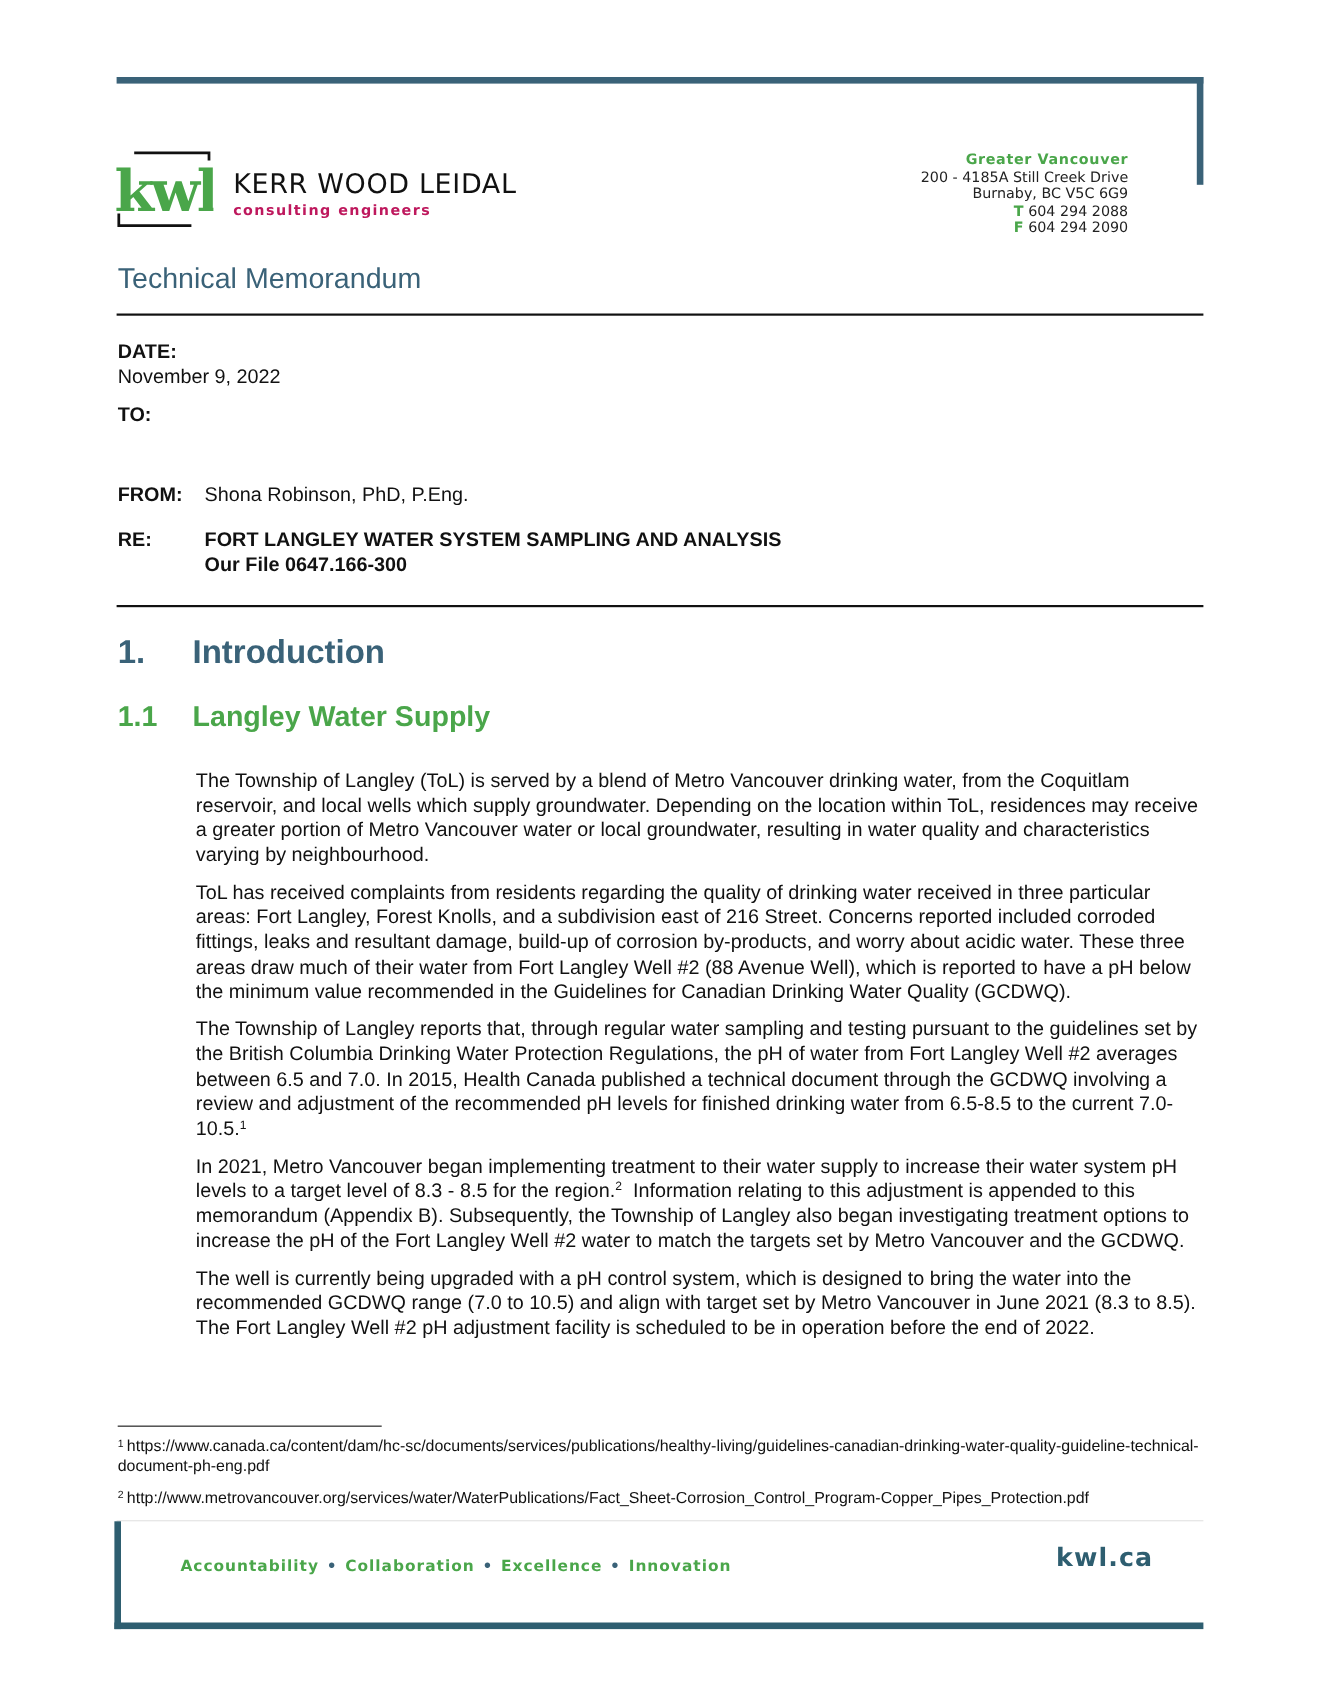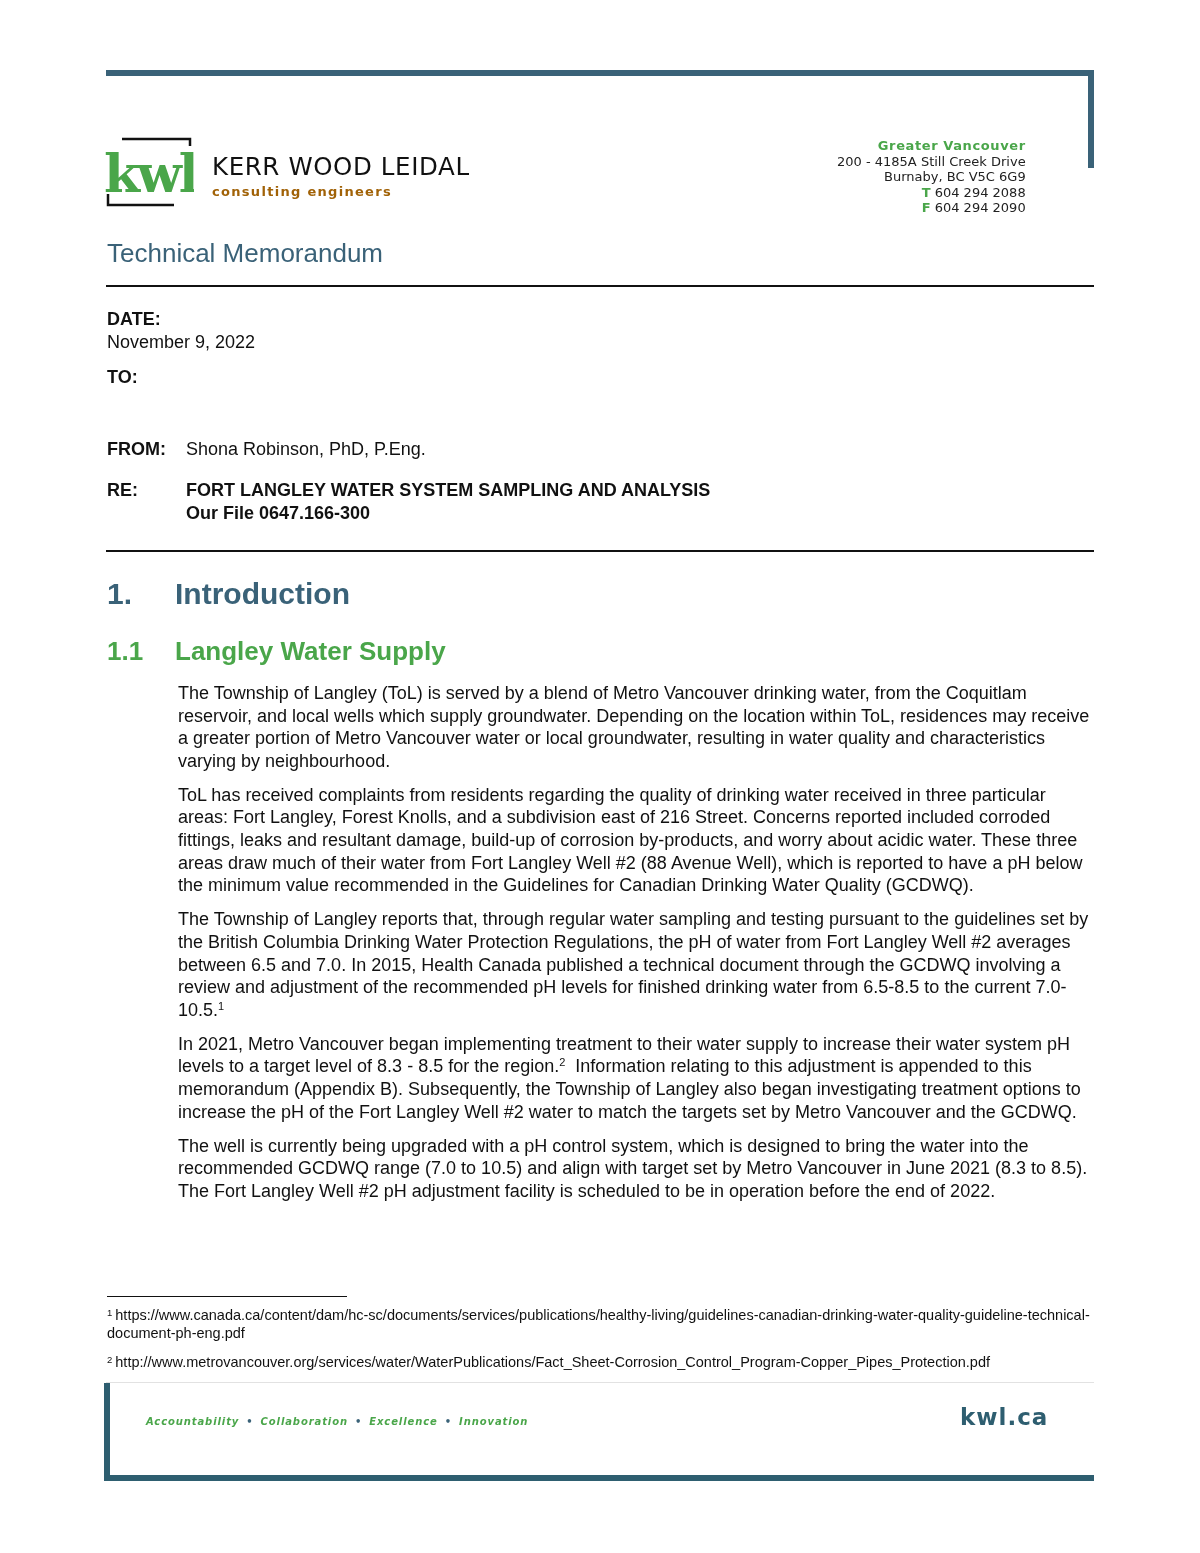--- a/index.html
+++ b/index.html
@@ -4,52 +4,52 @@
   <style>
     * { margin: 0; padding: 0; box-sizing: border-box; }
     html, body { width: 1200px; height: 1553px; background: #ffffff; }
     body { position: relative; font-family: "Liberation Sans", sans-serif; color: #111; overflow: hidden; }
 
     .frame-top { position: absolute; left: 106px; top: 70px; width: 988px; height: 6px; background: #3a6278; }
     .frame-right { position: absolute; left: 1088px; top: 70px; width: 6px; height: 98px; background: #3a6278; }
 
     .logo { position: absolute; left: 104px; top: 136px; width: 90px; height: 74px; }
     .brand-name { position: absolute; left: 212px; top: 152px; font-size: 24.5px; letter-spacing: 0.6px; color: #111; font-family: "DejaVu Sans", sans-serif; font-weight: normal; }
-    .brand-sub { position: absolute; left: 212px; top: 184px; font-size: 13px; letter-spacing: 1.3px; color: #a16207; font-family: "DejaVu Sans", sans-serif; font-weight: bold; }
+    .brand-sub { position: absolute; left: 212px; top: 184px; font-size: 13px; letter-spacing: 1.3px; color: #be185d; font-family: "DejaVu Sans", sans-serif; font-weight: bold; }
 
     .office { position: absolute; left: 837px; top: 138px; font-family: "DejaVu Sans", sans-serif; font-size: 13px; line-height: 15.6px; color: #222; text-align: right; }
     .office .office-name { color: #4aa64a; font-weight: bold; letter-spacing: 0.6px; }
     .office .lbl { color: #4aa64a; font-weight: bold; }
 
     .memo-title { position: absolute; left: 107px; top: 238px; font-size: 26px; font-weight: normal; color: #3a6278; }
     .rule { position: absolute; left: 106px; width: 988px; height: 2px; background: #111; }
 
     .hdr-row { position: absolute; left: 107px; font-size: 18px; line-height: 23px; display: flex; }
     .hdr-row .k { width: 79px; font-weight: bold; }
     .hdr-row .v { }
     .hdr-row .v.bold { font-weight: bold; }
 
     .h1 { position: absolute; left: 107px; top: 577px; font-size: 30px; font-weight: bold; color: #3a6278; display: flex; }
     .h1 .num { width: 68px; }
     .h2 { position: absolute; left: 107px; top: 636px; font-size: 26px; font-weight: bold; color: #4aa64a; display: flex; }
     .h2 .num { width: 68px; }
 
-    .body-text { position: absolute; left: 178px; width: 912px; font-size: 18px; line-height: 22.6px; }
+    .body-text { position: absolute; left: 178px; width: 912px; font-size: 18px; line-height: 22.6px; margin-top: 16px; }
     .body-text p { margin-bottom: 11.5px; }
     .body-text sup { font-size: 11px; vertical-align: 6px; line-height: 0; }
 
     .fn-rule { position: absolute; left: 107px; top: 1296px; width: 240px; height: 1px; background: #111; }
     .footnotes { position: absolute; left: 107px; top: 1306px; width: 990px; font-size: 14.5px; line-height: 18px; }
     .footnotes p { margin-bottom: 11px; }
     .footnotes sup { font-size: 9.5px; vertical-align: 4px; line-height: 0; margin-right: 3px; }
 
     .footer-line-top { position: absolute; left: 106px; top: 1382px; width: 988px; height: 1px; background: #e2e2e2; }
     .frame-left { position: absolute; left: 104px; top: 1383px; width: 6px; height: 98px; background: #2e5e70; }
     .frame-bottom { position: absolute; left: 104px; top: 1475px; width: 990px; height: 6px; background: #2e5e70; }
-    .values { position: absolute; left: 146px; top: 1416px; font-family: "DejaVu Sans", sans-serif; font-weight: bold; font-size: 10px; letter-spacing: 0.9px; color: #4aa64a; word-spacing: 1px; font-style: italic; }
+    .values { position: absolute; left: 164px; top: 1416px; font-family: "DejaVu Sans", sans-serif; font-weight: bold; font-size: 14px; letter-spacing: 0.9px; color: #4aa64a; word-spacing: 1px; }
     .values .dot { color: #3a6278; margin: 0 7px; }
     .website { position: absolute; left: 960px; top: 1404px; font-family: "DejaVu Sans", sans-serif; font-size: 23px; font-weight: bold; color: #2e5e70; letter-spacing: 1px; }
   </style>
 </head>
 <body>
 
 <div class="frame-top"></div>
 <div class="frame-right"></div>
 
 <div class="logo">

